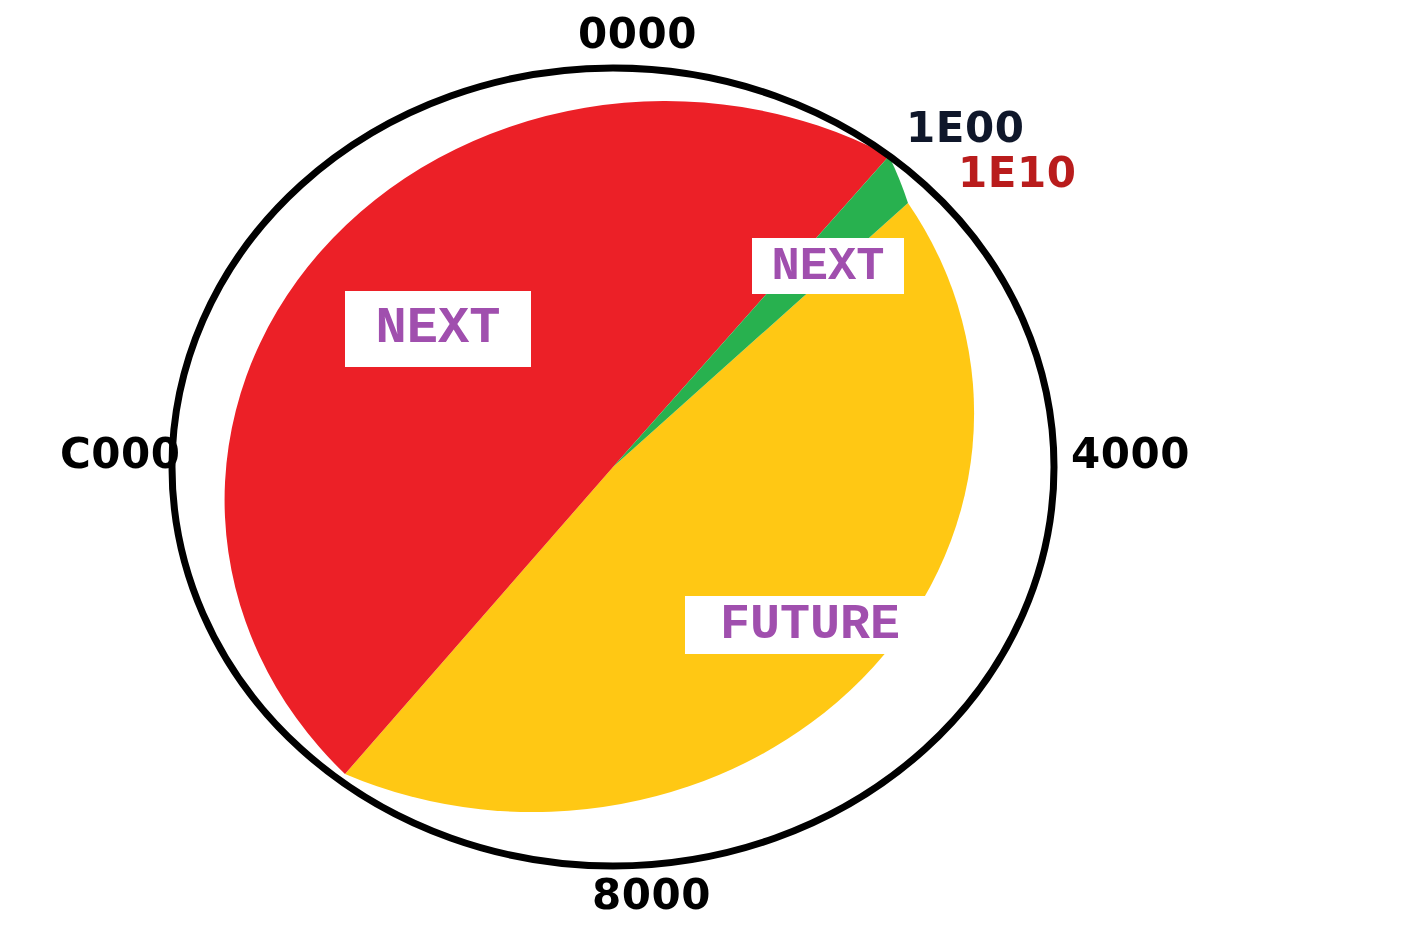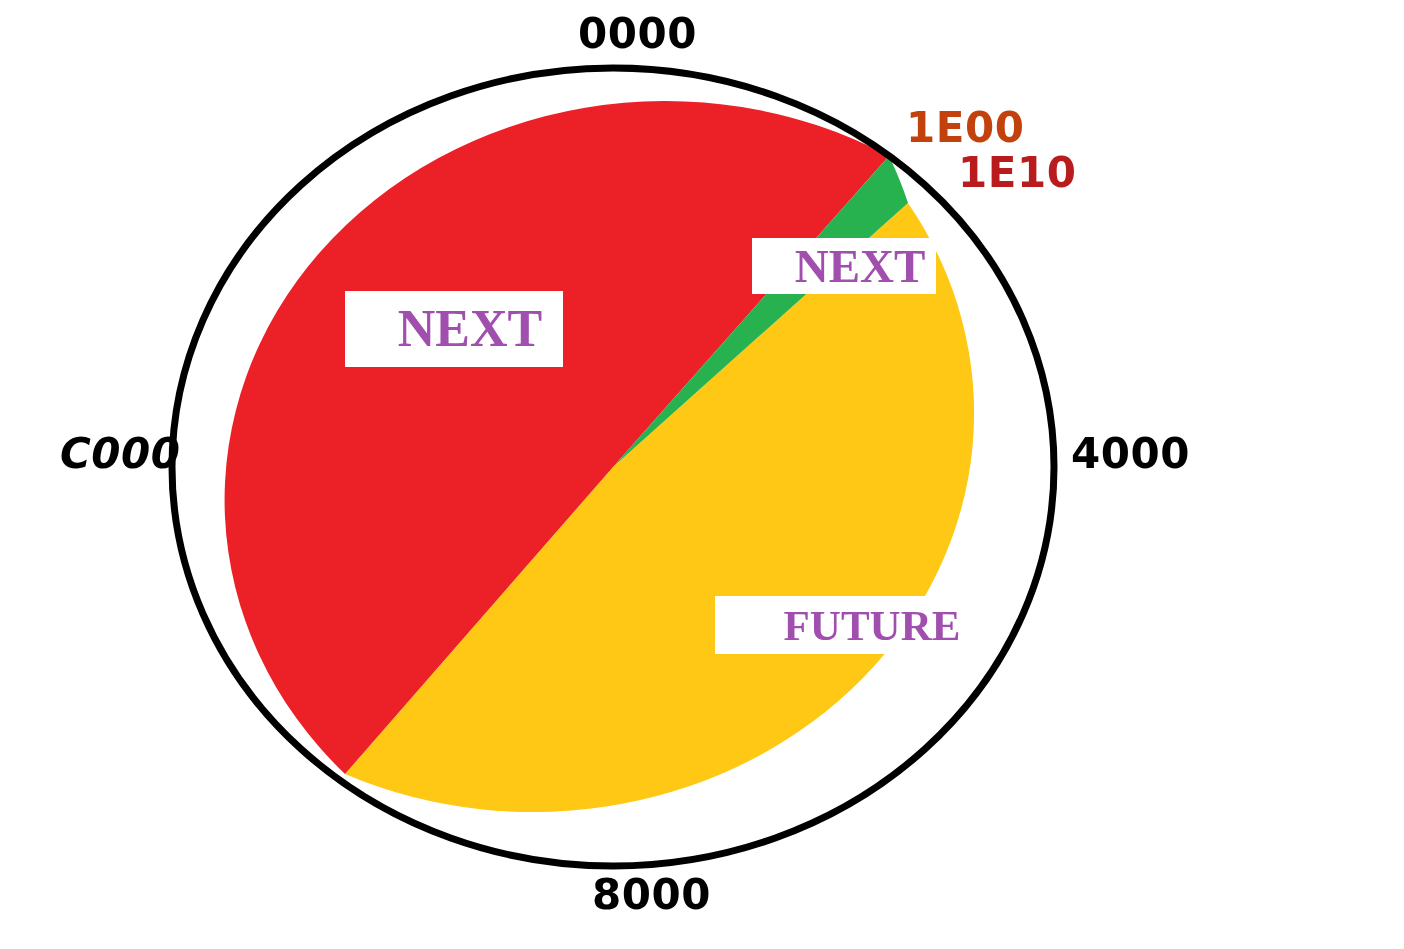--- a/index.html
+++ b/index.html
@@ -51,52 +51,51 @@
   #label-1E10  { left: 958px; top: 152px; }
   #label-4000  { left: 1071px; top: 433px; }
   #label-8000  { left: 565px; top: 874px; }
   #label-C000  { left: 60px;  top: 433px; }
 
   
   .region-plate {
     position: absolute;
     background: #ffffff;
     color: #A04FAE;
-    font-family: Liberation Serif, serif;
+    font-family: Liberation Mono, monospace;
     font-weight: bold;
     line-height: 1;
     white-space: nowrap;
     display: flex;
     align-items: center;
     justify-content: center;
-    padding-left: 32px;
   }
 
   #plate-past {
     left: 345px;
     top: 291px;
     width: 186px;
     height: 76px;
     font-size: 52px;
   }
 
   #plate-next {
     left: 752px;
     top: 238px;
     width: 152px;
     height: 56px;
     font-size: 47px;
   }
 
   #plate-future {
-    left: 715px;
+    left: 685px;
     top: 596px;
     width: 250px;
     height: 58px;
-    font-size: 43px;
+    font-size: 50px;
   }
 </style>
 </head>
 <body>
 
 <div id="wheel-stage" style="background: rgb(255, 255, 255);">
 
   <svg id="wheel-svg" viewBox="0 0 1404 949" aria-hidden="true">
 
     <path id="sector-future" d="M 613 467
@@ -112,29 +111,29 @@
     <path id="sector-next" d="M 613 467
              L 889 156
              A 441 399 0 0 1 908 203
              Z" fill="#28B14F"></path>
 
     <ellipse id="wheel-outline" cx="613" cy="467" rx="441" ry="399" fill="none" stroke="#000000" stroke-width="7"></ellipse>
   </svg>
 
   <div class="axis-label" id="label-0000" style="color: rgb(0, 0, 0);">0000</div>
 
-  <div class="axis-label" id="label-1E00" style="color: #c2410c; text-align: center;">1E00</div>
+  <div class="axis-label" id="label-1E00" style="color: #0f172a; text-align: center;">1E00</div>
 
   <div class="axis-label" id="label-1E10" style="color: #b91c1c;">1E10</div>
 
   <div class="axis-label" id="label-4000" style="color: rgb(0, 0, 0);">4000</div>
 
   <div class="axis-label" id="label-8000" style="color: rgb(0, 0, 0); margin-left: 27px;">8000</div>
 
-  <div class="axis-label" id="label-C000" style="color: rgb(0, 0, 0); font-style: italic;">C000</div>
+  <div class="axis-label" id="label-C000" style="color: rgb(0, 0, 0);">C000</div>
 
   <div class="region-plate" id="plate-past" style="color: rgb(160, 79, 174); background: rgb(255, 255, 255);">NEXT</div>
 
   <div class="region-plate" id="plate-next" style="color: rgb(160, 79, 174); background: rgb(255, 255, 255);">NEXT</div>
 
   <div class="region-plate" id="plate-future" style="color: rgb(160, 79, 174); background: rgb(255, 255, 255);">FUTURE</div>
 
 </div>
 
 </body></html>

